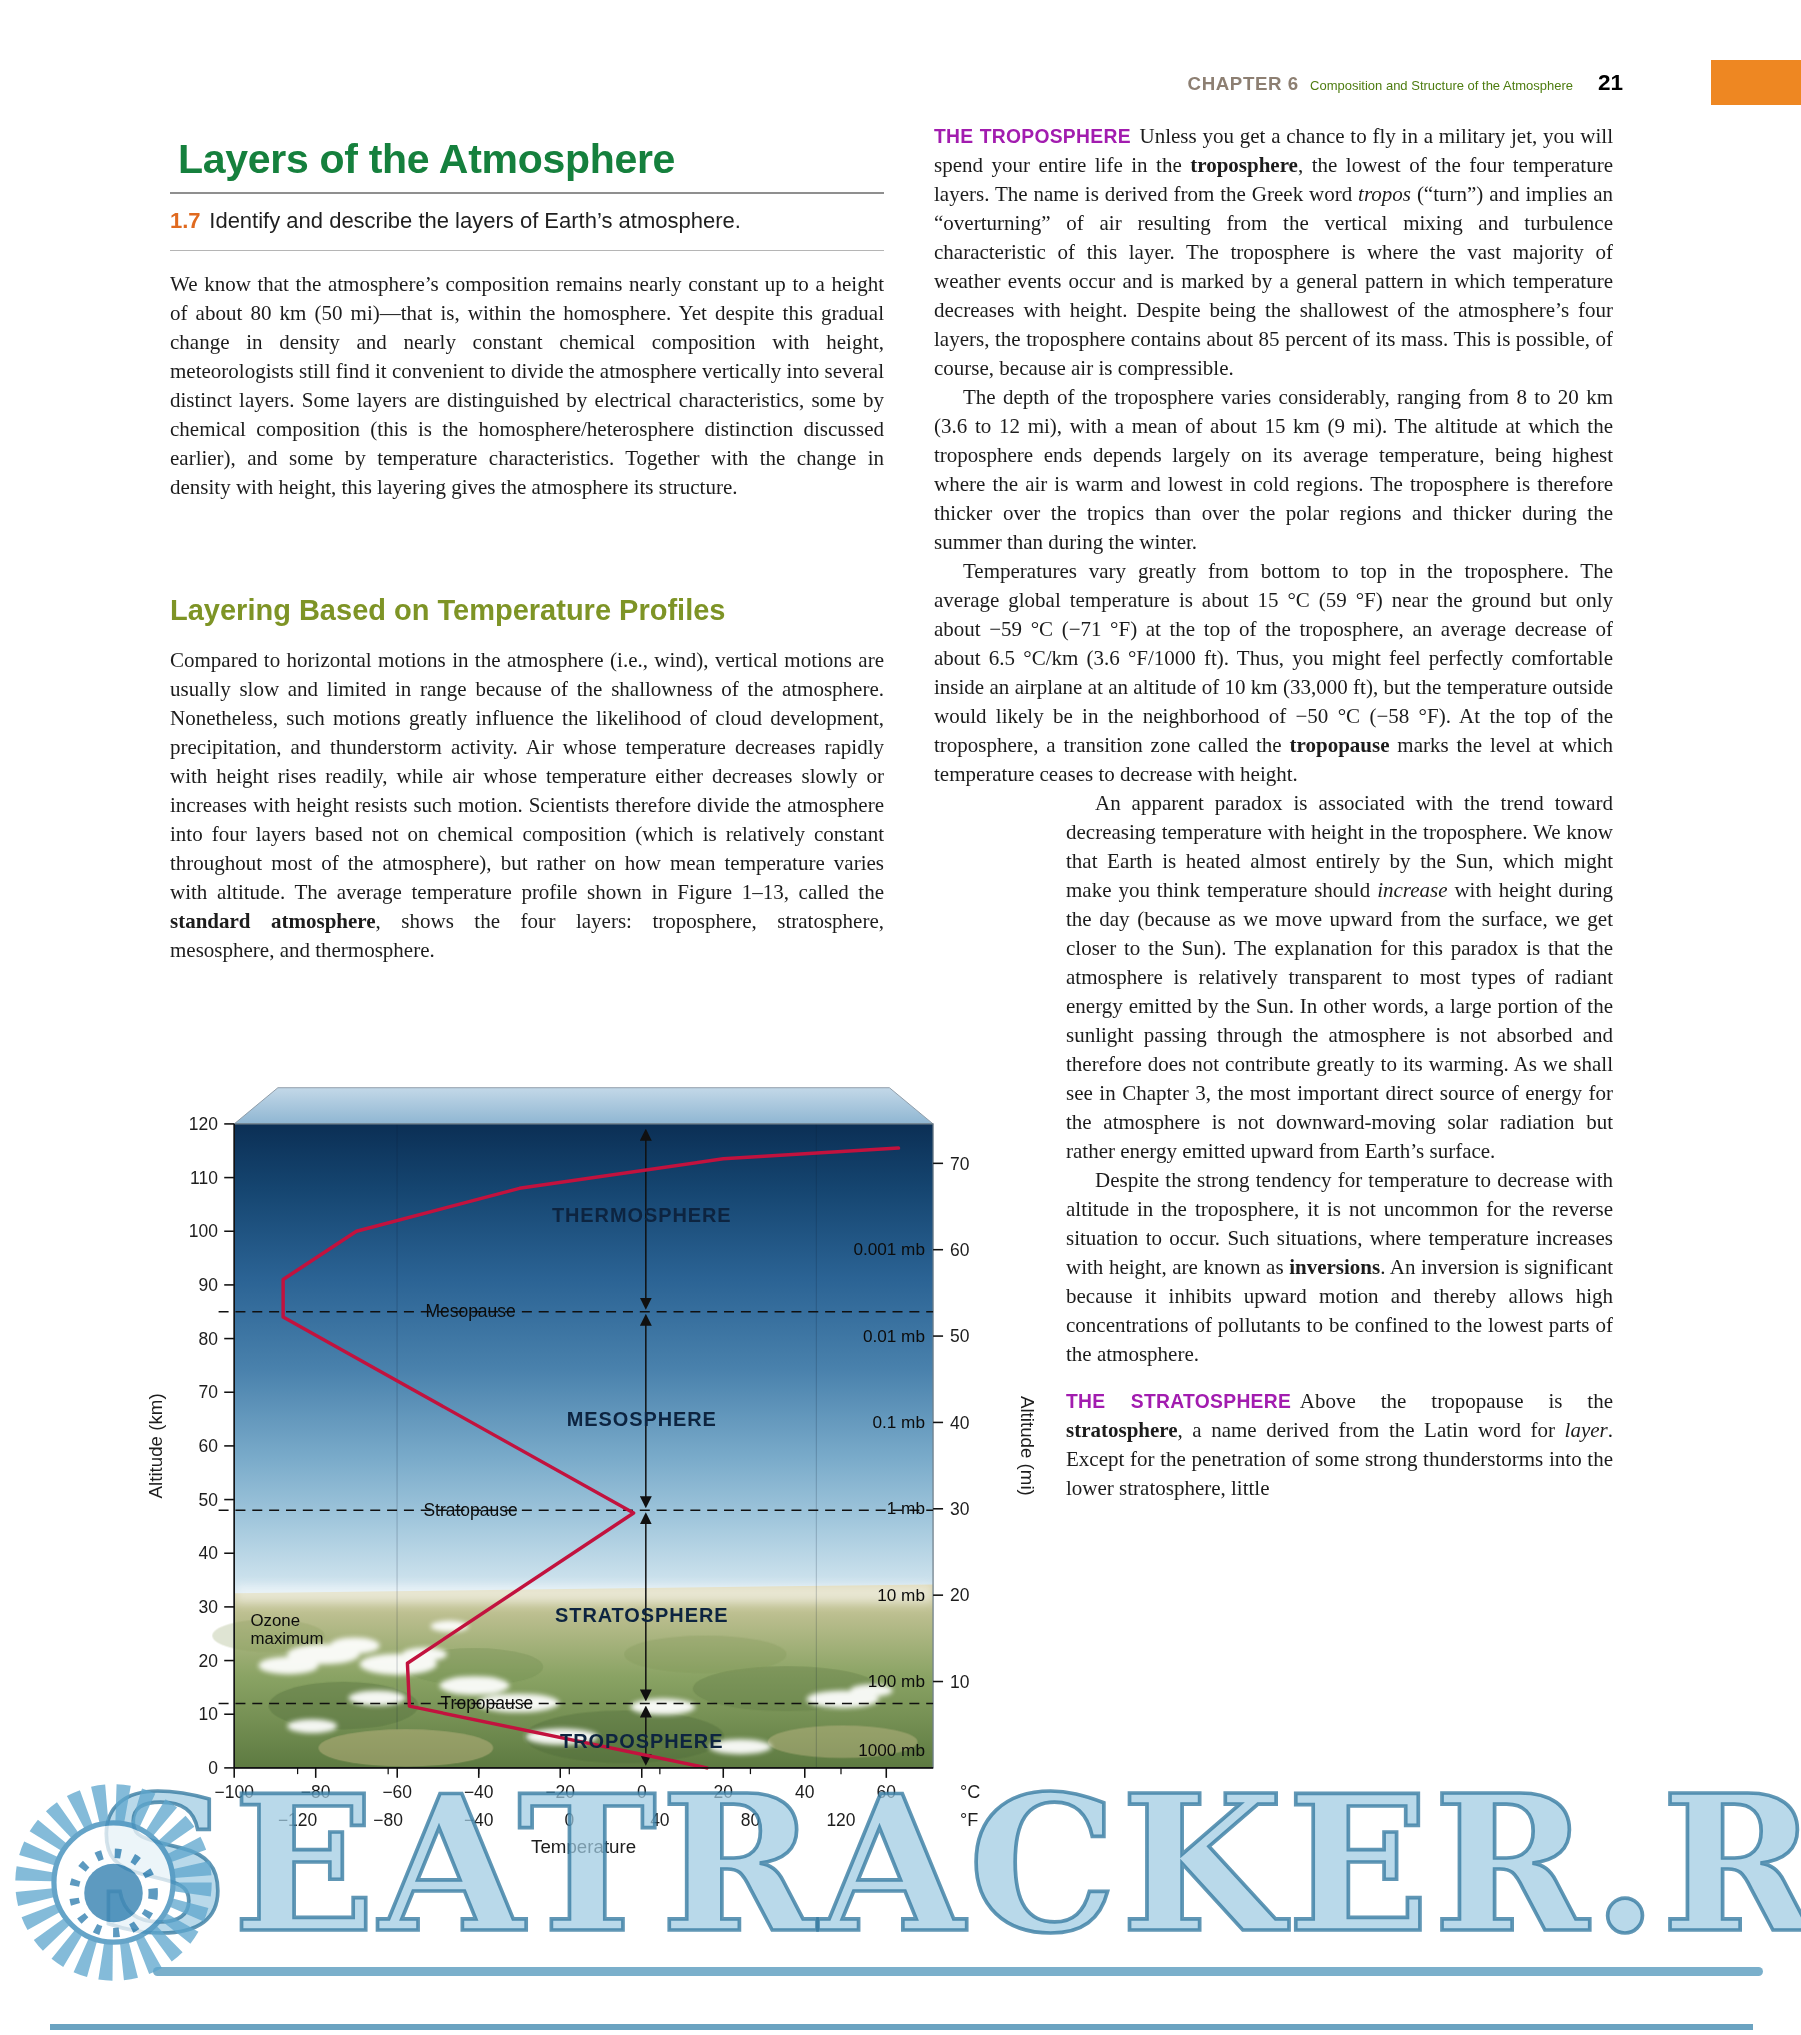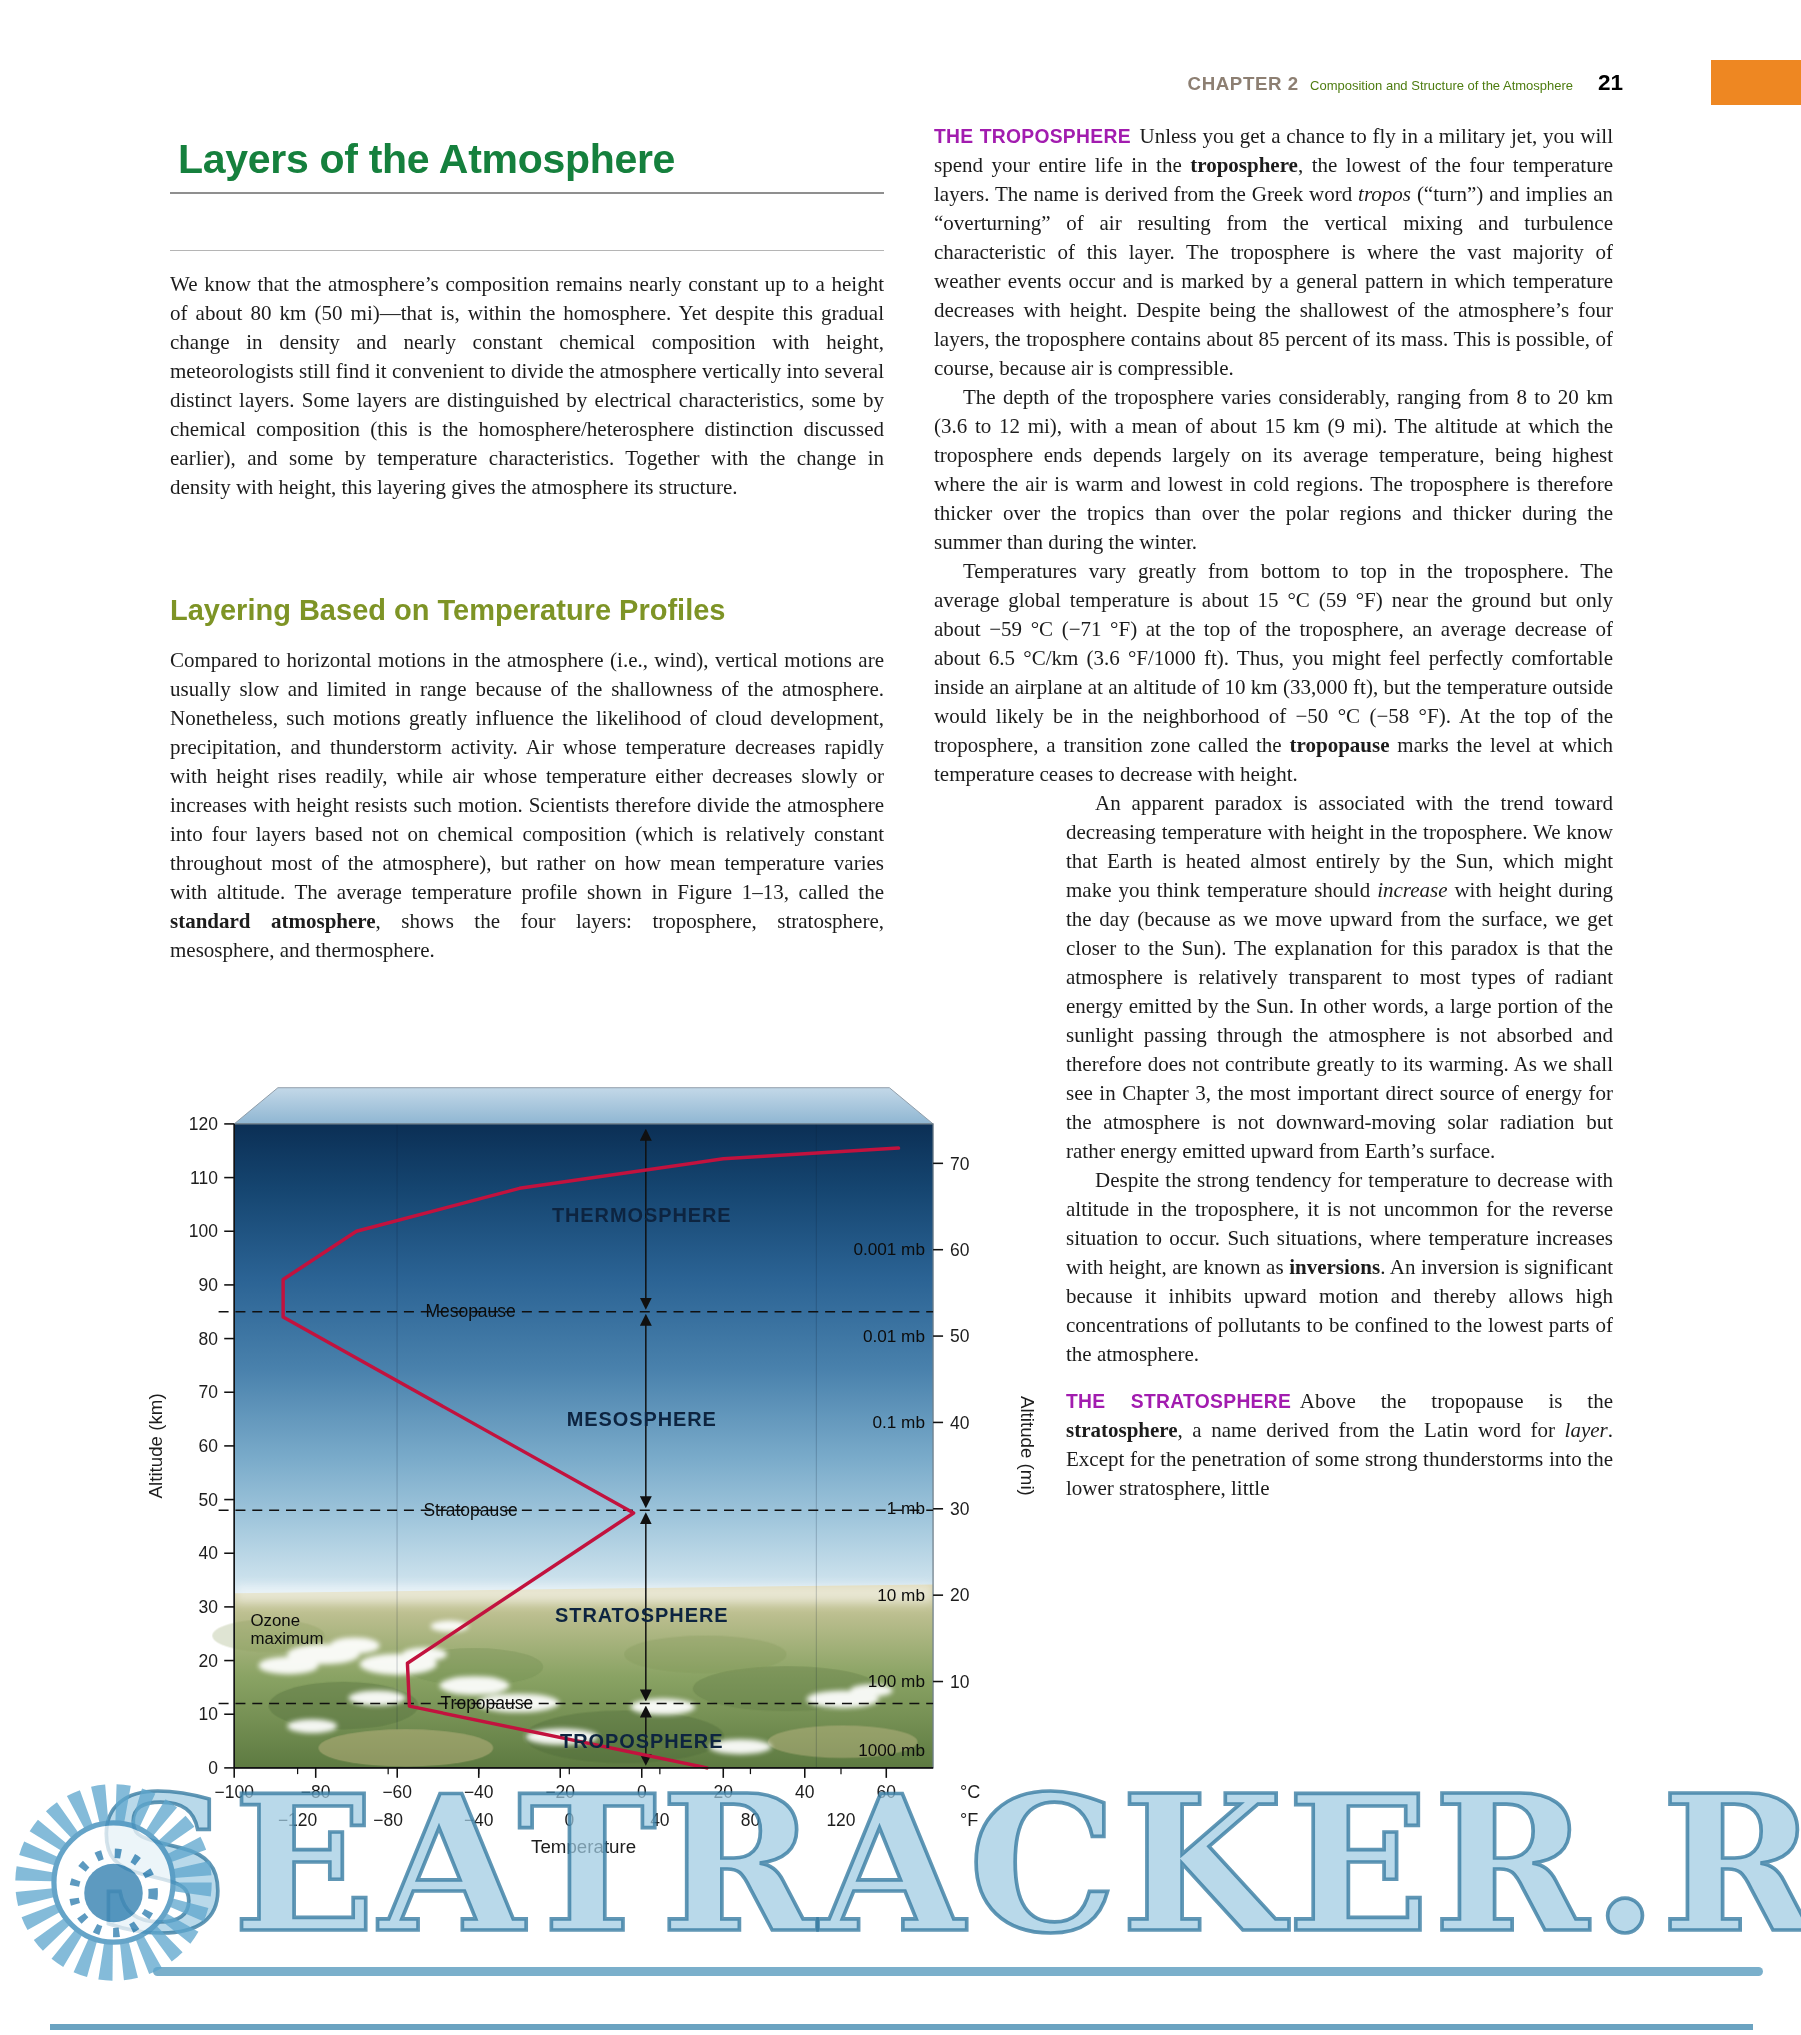--- a/index.html
+++ b/index.html
@@ -58,28 +58,31 @@
   .wm-sun{position:absolute;left:9.4px;top:1778px;width:209px;height:209px;opacity:0.85;z-index:41;}
   .wm-underline{position:absolute;left:153px;top:1967px;width:1610px;height:8.7px;border-radius:5px;background:rgba(77,148,186,0.75);z-index:40;}
   .wm-bottomline{position:absolute;left:50px;top:2024px;width:1703px;height:5.6px;background:rgba(70,140,178,0.8);z-index:40;}
 </style>
 </head>
 <body>
 
 <div class="page">
 
   <header class="page-header">
-    <span class="chapter-label">CHAPTER 2</span>
+    <span class="chapter-label">CHAPTER 6</span>
     <span class="chapter-title">Composition and Structure of the Atmosphere</span>
     <span class="page-number">21</span>
   </header>
   <div class="chapter-tab"></div>
 
   <h1 class="main-title">Layers of the Atmosphere</h1>
   <div class="rule rule-top"></div>
+  <p class="objective">
+    <span class="obj-num">1.7</span><span class="obj-text">Identify and describe the layers of Earth’s atmosphere.</span>
+  </p>
   <div class="rule rule-bottom"></div>
 
   <p class="body-text intro">We know that the atmosphere’s composition remains nearly constant up to a height of about 80 km (50 mi)—that is, within the homosphere. Yet despite this gradual change in density and nearly constant chemical composition with height, meteorologists still find it convenient to divide the atmosphere vertically into several distinct layers. Some layers are distinguished by electrical characteristics, some by chemical composition (this is the homosphere/heterosphere distinction discussed earlier), and some by temperature characteristics. Together with the change in density with height, this layering gives the atmosphere its structure.</p>
 
   <h2 class="section-heading">Layering Based on Temperature Profiles</h2>
   <p class="body-text left-body">Compared to horizontal motions in the atmosphere (i.e., wind), vertical motions are usually slow and limited in range because of the shallowness of the atmosphere. Nonetheless, such motions greatly influence the likelihood of cloud development, precipitation, and thunderstorm activity. Air whose temperature decreases rapidly with height rises readily, while air whose temperature either decreases slowly or increases with height resists such motion. Scientists therefore divide the atmosphere into four layers based not on chemical composition (which is relatively constant throughout most of the atmosphere), but rather on how mean temperature varies with altitude. The average temperature profile shown in Figure 1–13, called the <strong>standard atmosphere</strong>, shows the four layers: troposphere, stratosphere, mesosphere, and thermosphere.</p>
 
   <figure class="atmo-figure">
     <svg viewBox="0 0 1500 1250" width="936" height="780">
       <defs>

